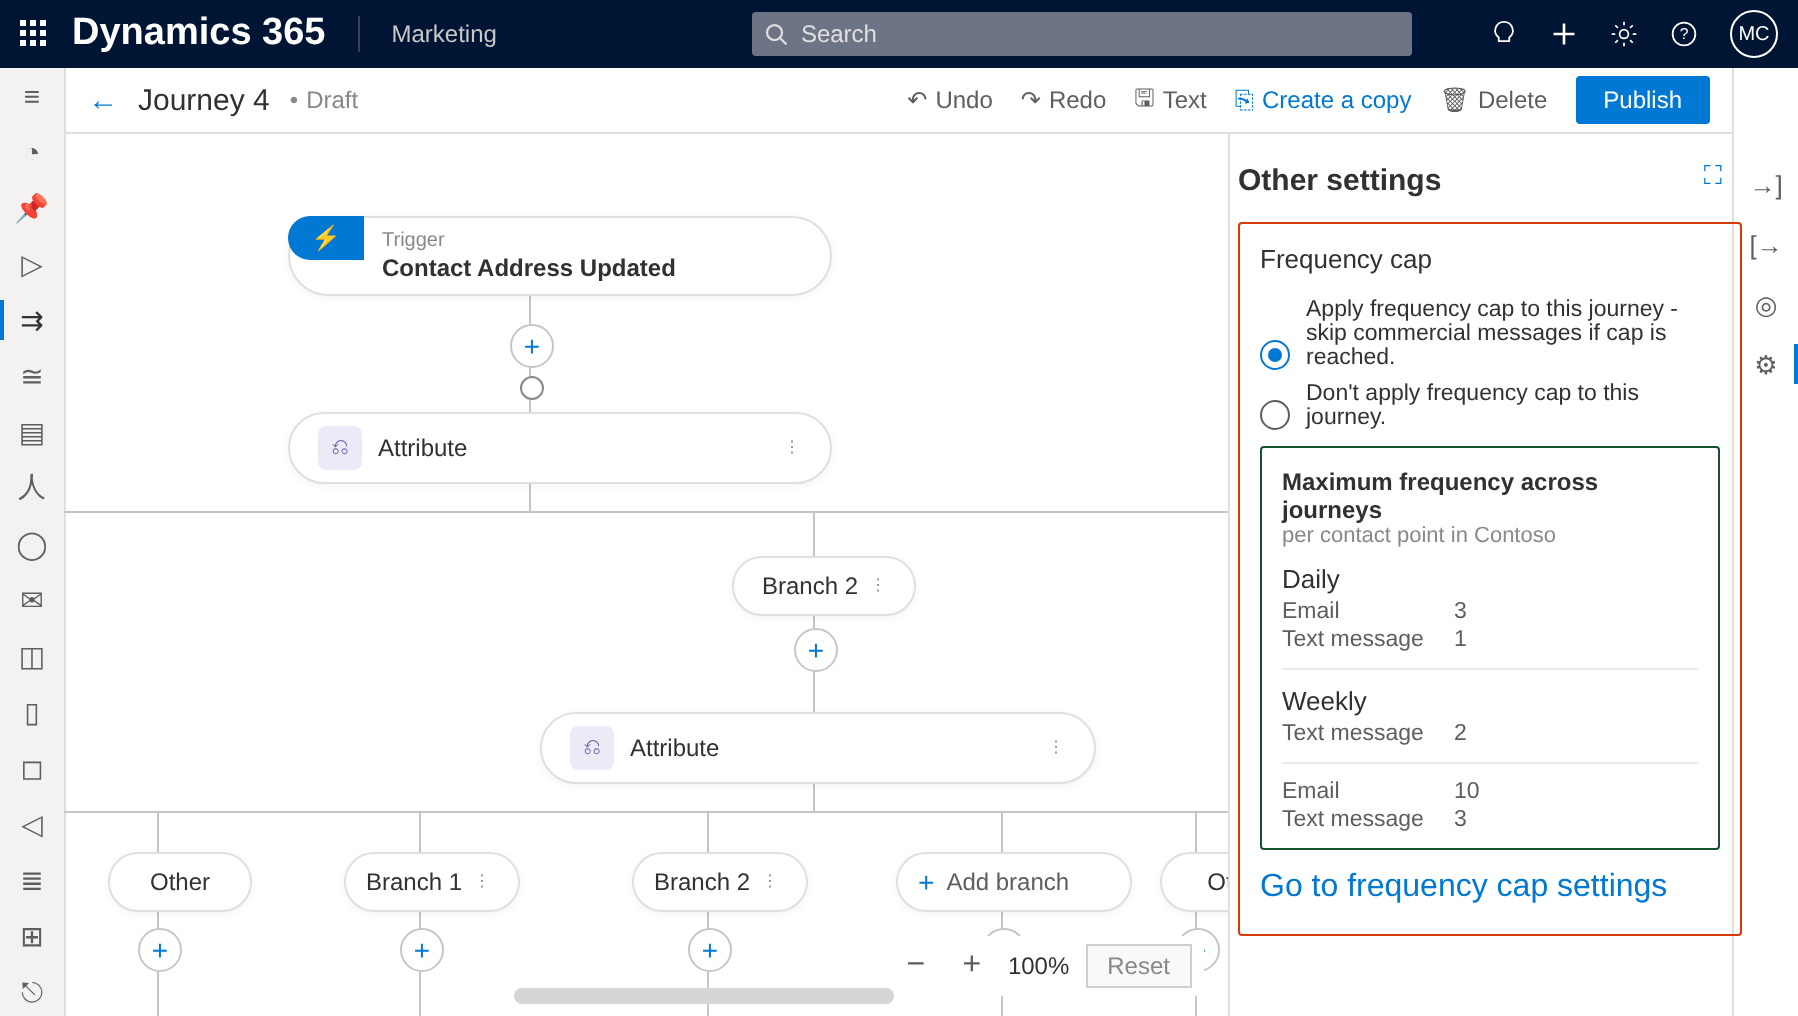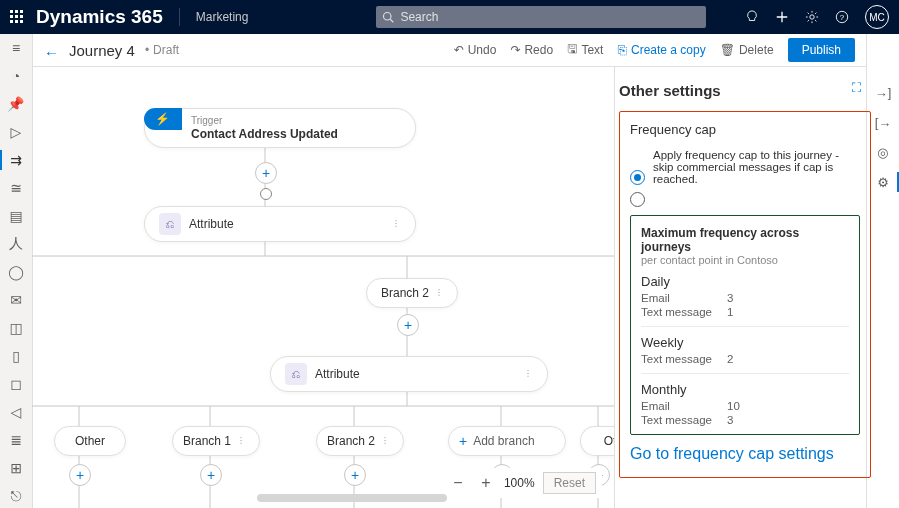--- a/index.html
+++ b/index.html
@@ -266,41 +266,41 @@
   <h2>Other settings</h2>
   <span class="popout">⛶</span>
   <div class="redbox">
     <div class="fc-title">Frequency cap</div>
     <div class="radio-row">
       <div class="radio sel"></div>
       <span>Apply frequency cap to this journey - skip commercial messages if cap is reached.</span>
     </div>
     <div class="radio-row">
       <div class="radio"></div>
+      <span>Don't apply frequency cap to this journey.</span>
     </div>
     <div class="maxbox">
       <div class="mh">Maximum frequency across journeys</div>
       <div class="msub">per contact point in Contoso</div>
       <div class="sect">Daily</div>
       <div class="row">
           <span class="k">Email</span>
           <span>3</span>
         </div>
       <div class="row">
           <span class="k">Text message</span>
           <span>1</span>
         </div>
       <hr>
       <div class="sect">Weekly</div>
       <div class="row">
           <span class="k">Text message</span>
           <span>2</span>
         </div>
       <hr>
-      <div class="sect">Monthly</div>
       <div class="row">
           <span class="k">Email</span>
           <span>10</span>
         </div>
       <div class="row">
           <span class="k">Text message</span>
           <span>3</span>
         </div>
     </div>
     <div class="golink"><span>Go to frequency cap settings</span></div>

